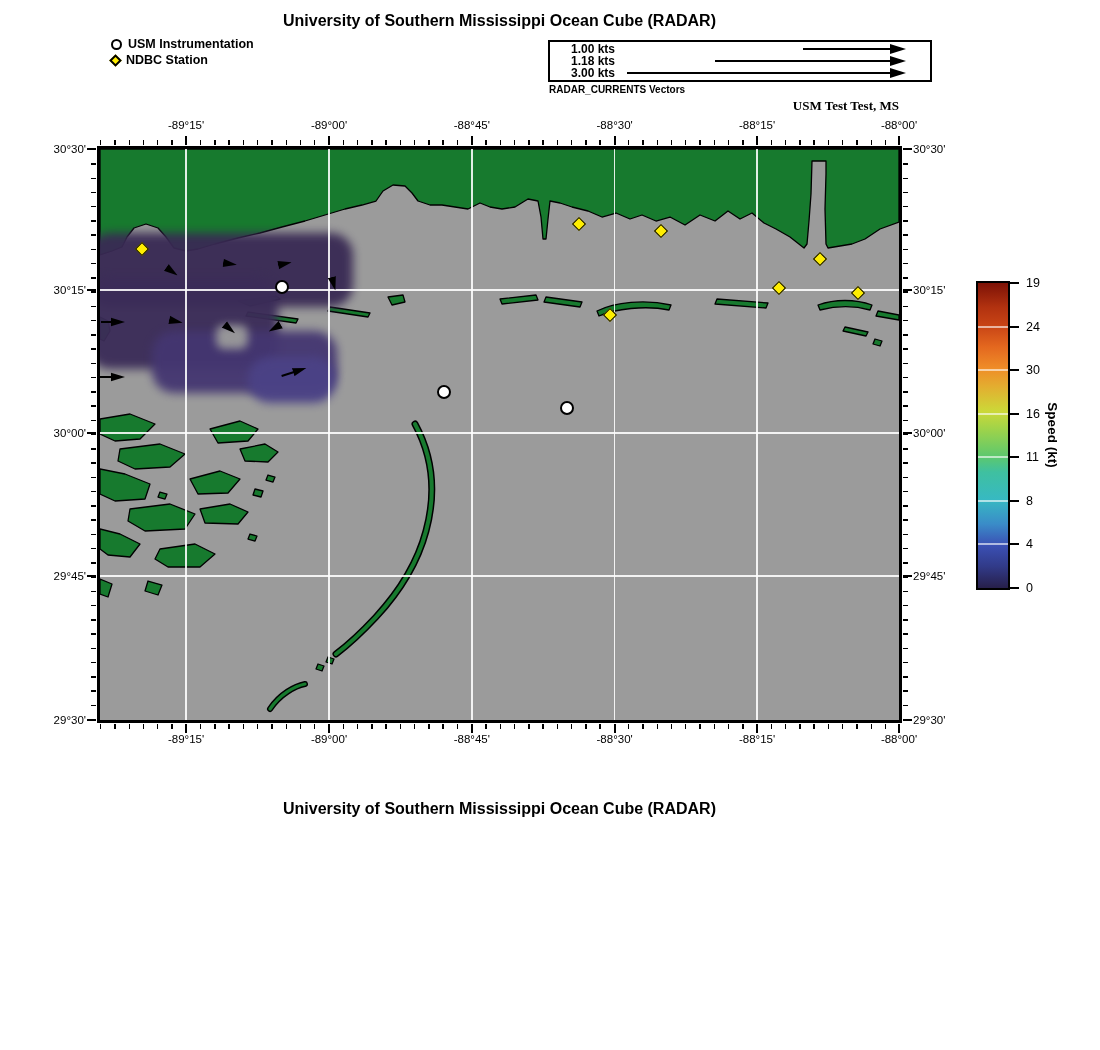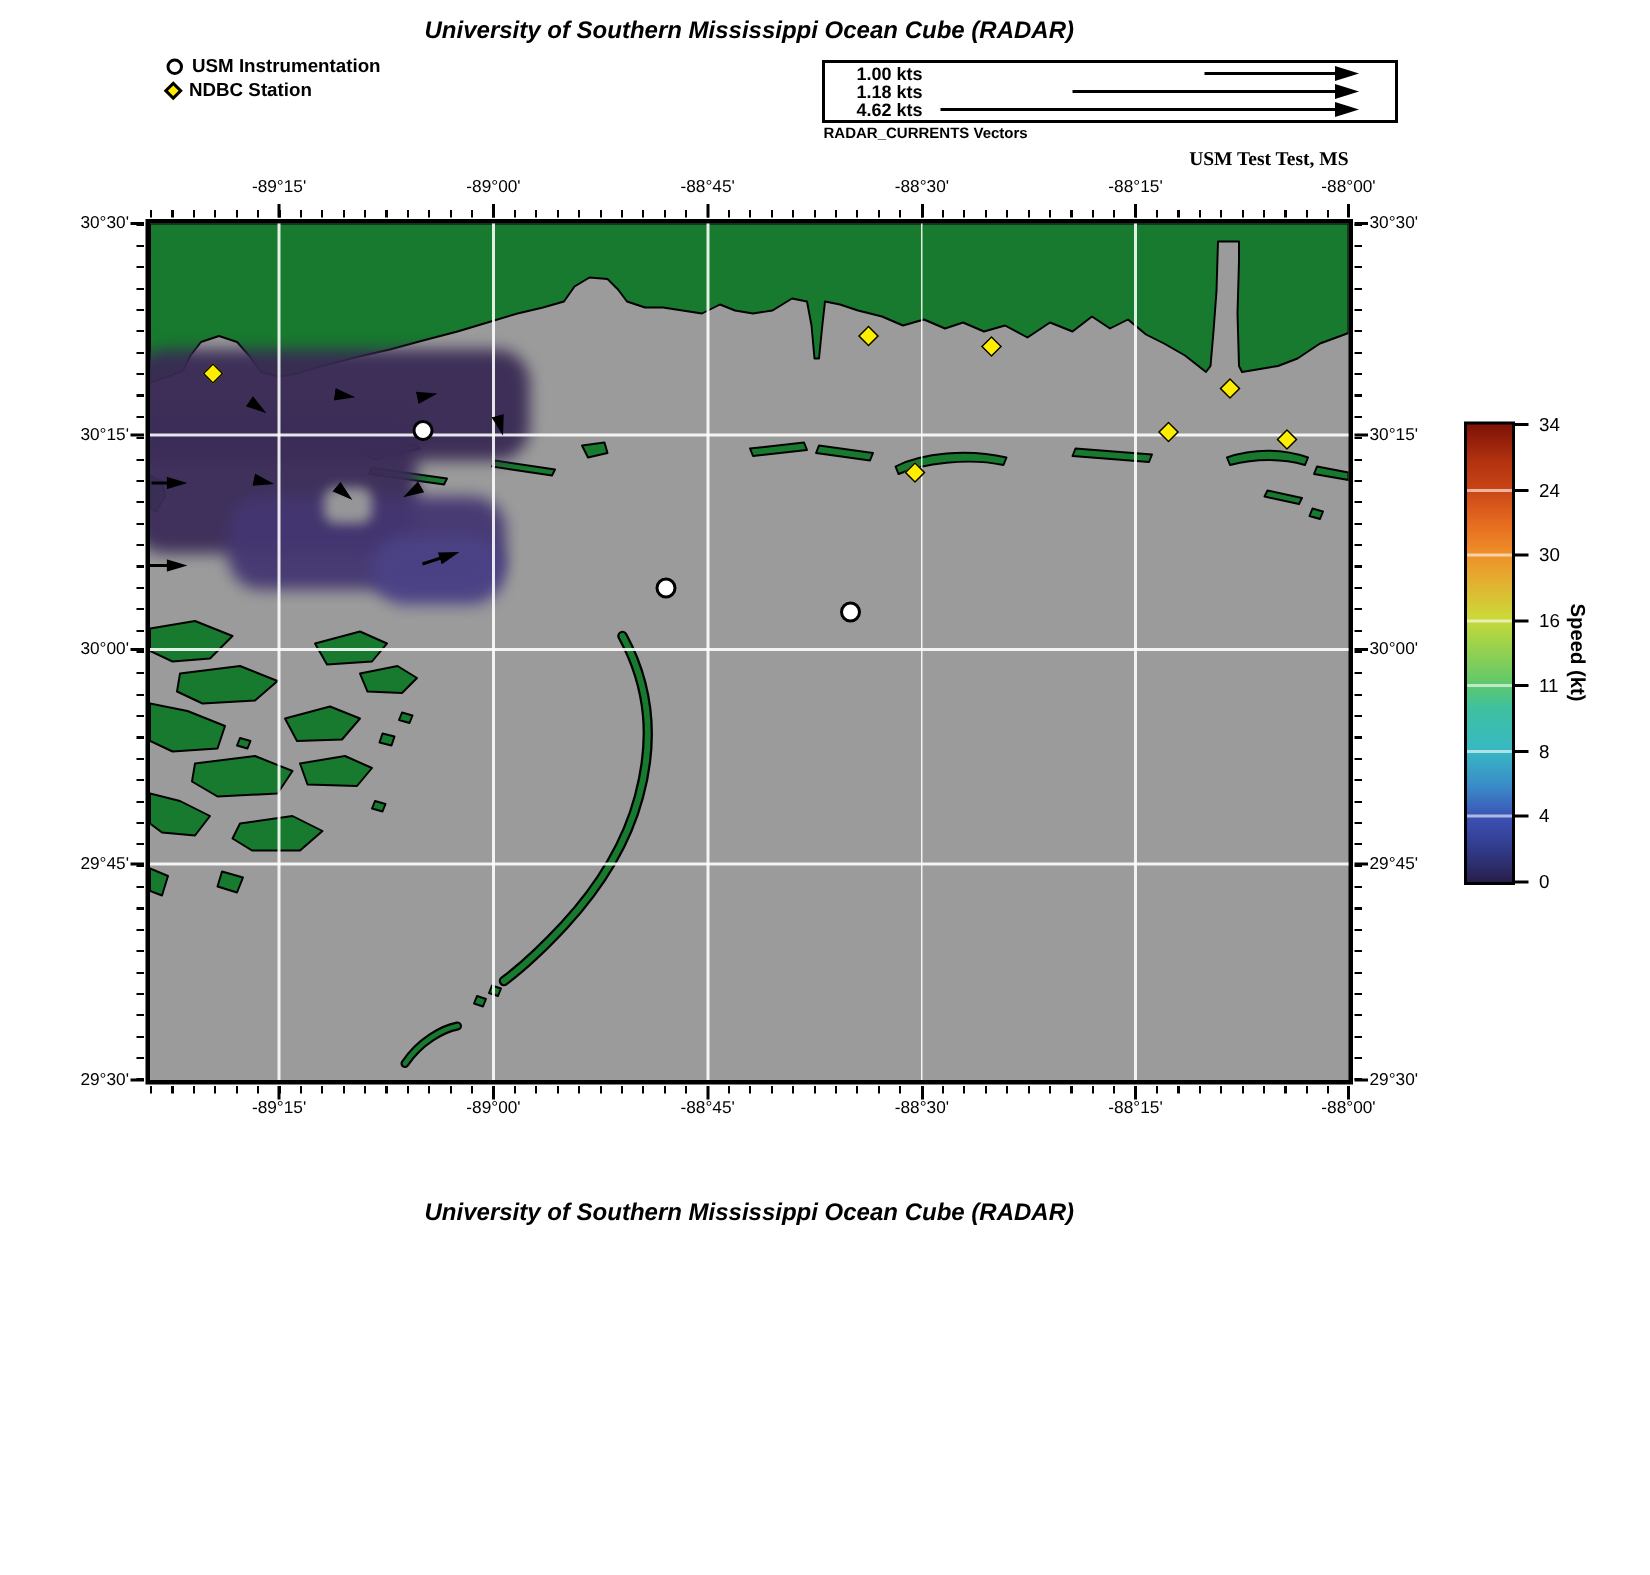--- a/index.html
+++ b/index.html
@@ -1,19 +1,19 @@
 <!DOCTYPE html>
 <html><head>
 <meta charset="utf-8">
 <style>
   html,body{margin:0;padding:0;background:#fff;}
   #canvas{position:relative;width:1100px;height:1050px;background:#fff;overflow:hidden;
           font-family:"Liberation Sans",sans-serif;color:#000;}
   .abs{position:absolute;}
-  .title{left:100px;width:799px;text-align:center;font-size:16px;font-weight:bold;white-space:nowrap;font-style:italic;}
+  .title{left:100px;width:799px;text-align:center;font-size:16px;font-weight:bold;white-space:nowrap;}
   #title-top{top:12px;}
   #title-bottom{top:800px;}
   #subtitle{left:100px;width:799px;top:99px;text-align:center;font-family:"Liberation Serif",serif;
             font-size:17px;font-weight:bold;white-space:nowrap;}
   #region-label{right:201px;top:98px;font-family:"Liberation Serif",serif;font-size:13px;font-weight:bold;white-space:nowrap;}
   
   #legend{left:111px;top:36px;}
   .leg-row{display:flex;align-items:center;height:16px;gap:6px;font-size:12.5px;font-weight:bold;}
   .leg-circle{width:11px;height:11px;border-radius:50%;background:#fff;border:2.5px solid #000;box-sizing:border-box;flex:0 0 auto;}
   .leg-diamond{width:9px;height:9px;background:#ffee00;border:2px solid #000;transform:rotate(45deg);box-sizing:border-box;flex:0 0 auto;}
@@ -82,21 +82,21 @@
         <span class="vlabel">1.00 kts</span>
         <div class="vline" style="right: 19px; width: 88px;"></div>
         <div class="vhead" style="right: 4px;"></div>
       </div>
       <div class="vrow">
         <span class="vlabel">1.18 kts</span>
         <div class="vline" style="right: 19px; width: 176px;"></div>
         <div class="vhead" style="right: 4px;"></div>
       </div>
       <div class="vrow">
-        <span class="vlabel">4.62 kts</span>
+        <span class="vlabel">3.00 kts</span>
         <div class="vline" style="right: 19px; width: 264px;"></div>
         <div class="vhead" style="right: 4px;"></div>
       </div>
     </div>
   <div id="vec-caption" class="abs">RADAR_CURRENTS Vectors</div>
 
   <div id="region-label" class="abs">USM Test Test, MS</div>
 
   <div id="mapArea" class="abs">
     <svg id="landSvg" width="799" height="571" viewBox="0 0 799 571">
@@ -278,19 +278,19 @@
       <div class="cb-line" style="top: 129.714px;"></div>
       <div class="cb-tick" style="top: 129.714px;"></div>
       <div class="cb-num" style="top: 130.714px;">16</div>
       <div class="cb-line" style="top: 86.1429px;"></div>
       <div class="cb-tick" style="top: 86.1429px;"></div>
       <div class="cb-num" style="top: 87.1429px;">30</div>
       <div class="cb-line" style="top: 42.5714px;"></div>
       <div class="cb-tick" style="top: 42.5714px;"></div>
       <div class="cb-num" style="top: 43.5714px;">24</div>
       <div class="cb-tick" style="top: -1px;"></div>
-      <div class="cb-num" style="top: 0px;">34</div>
+      <div class="cb-num" style="top: 0px;">19</div>
     </div>
   <div id="cb-label" class="abs">Speed (kt)</div>
 
   <div id="title-bottom" class="abs title">University of Southern Mississippi Ocean Cube (RADAR)</div>
 
 </div>
 
 </body></html>

